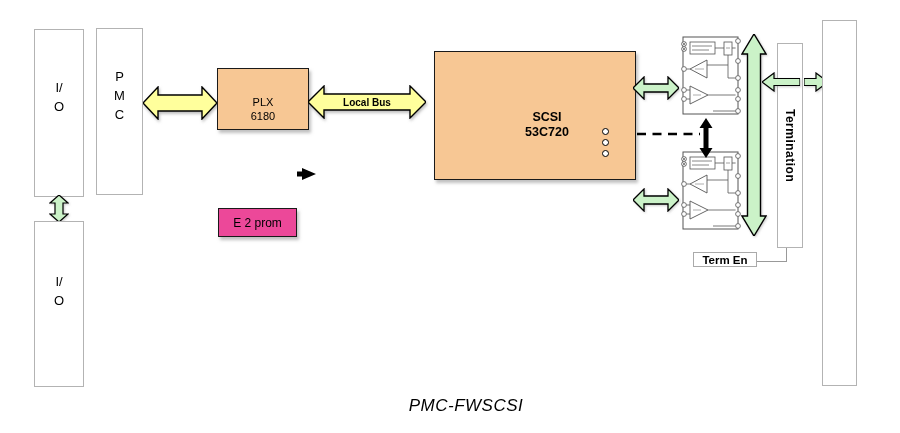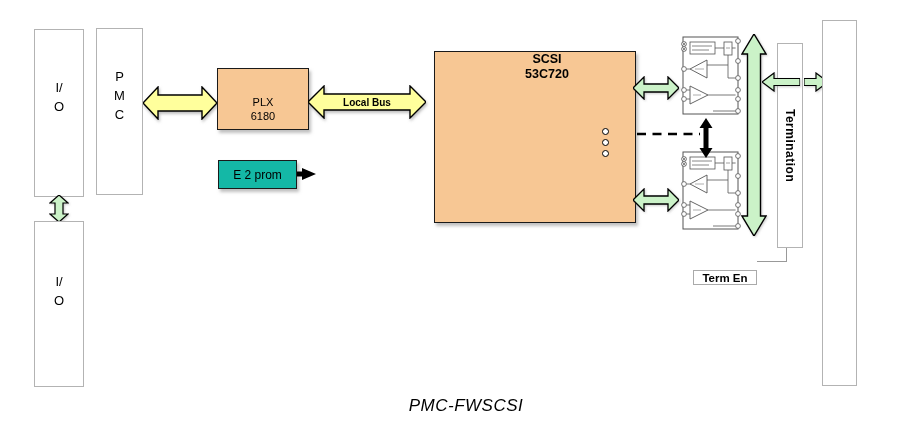--- a/index.html
+++ b/index.html
@@ -6,22 +6,22 @@
   #stage{
     position:relative;width:900px;height:433px;background:#ffffff;
     font-family:"Liberation Sans",sans-serif;color:#000;overflow:hidden;
   }
   .abs{position:absolute;}
   
   .wbox{background:#fff;border:1px solid #b3b3b3;box-sizing:border-box;}
   
   .peach{background:#F7C794;border:1.6px solid #1a1a1a;box-sizing:border-box;
          box-shadow:2px 3px 3px rgba(140,140,140,.55);}
-  .teal{background:#14b8a6;border:1.6px solid #1a1a1a;box-sizing:border-box;
-        box-shadow:2px 3px 3px rgba(140,140,140,.55);}
+  .teal{background:#ec4899;border:1.6px solid #1a1a1a;box-sizing:border-box;
+        box-shadow:2px 3px 3px rgba(140,140,140,.55);margin-top:48px;}
   .stack{display:flex;flex-direction:column;align-items:center;}
   .t13{font-size:13px;line-height:19px;}
   .t11{font-size:11px;line-height:13.5px;}
   .shadow-arrow{filter:drop-shadow(1.5px 2px 1.5px rgba(140,140,140,.6));}
   .shadow-soft{filter:drop-shadow(1px 1.5px 1px rgba(150,150,150,.5));}
   .buslabel{position:absolute;left:0;top:0;width:100%;height:100%;
     display:flex;align-items:center;justify-content:center;
     font-size:10px;font-weight:bold;}
   .term-label{
     writing-mode:vertical-rl;font-size:12px;font-weight:bold;letter-spacing:.5px;
@@ -74,21 +74,21 @@
     <div class="buslabel">Local Bus</div>
   </div>
 
   <div class="abs teal" style="left:218px;top:160px;width:79px;height:29px;display:flex;align-items:center;justify-content:center;font-size:12px;">
     <span>E 2 prom</span>
   </div>
   <svg class="abs" style="left:297px;top:168px;" width="19" height="12" viewBox="0 0 19 12">
     <polygon points="0,3.5 5,3.5 5,0 19,6 5,12 5,8.5 0,8.5" fill="#000"></polygon>
   </svg>
 
-  <div class="abs peach stack" style="left:434px;top:51px;width:202px;height:172px;padding-left:24px;font-size:12.5px;line-height:15px;font-weight:bold;">
+  <div class="abs peach stack" style="left:434px;top:51px;width:202px;height:129px;padding-top:58px;padding-left:24px;font-size:12.5px;line-height:15px;font-weight:bold;">
     <span>SCSI</span>
     <span>53C720</span>
   </div>
   <div class="pinhole" style="left:602px;top:128px;"></div>
   <div class="pinhole" style="left:602px;top:139px;"></div>
   <div class="pinhole" style="left:602px;top:150px;"></div>
 
   <svg class="abs" style="left:637px;top:132px;" width="63" height="4" viewBox="0 0 63 4">
     <line x1="0" y1="2" x2="63" y2="2" stroke="#000" stroke-width="2.6" stroke-dasharray="9 6.5"></line>
   </svg>
@@ -191,19 +191,19 @@
   <svg class="abs shadow-soft" style="left:762px;top:72px;" width="38" height="20" viewBox="0 0 38 20">
     <polygon points="0,10 12,1 12,6.5 38,6.5 38,13.5 12,13.5 12,19" fill="#CBF2C8" stroke="#000" stroke-width="1.2"></polygon>
   </svg>
   <svg class="abs shadow-soft" style="left:804px;top:72px;" width="24" height="20" viewBox="0 0 24 20">
     <polygon points="24,10 12,1 12,6.5 0,6.5 0,13.5 12,13.5 12,19" fill="#CBF2C8" stroke="#000" stroke-width="1.2"></polygon>
   </svg>
 
   <div class="abs wbox" style="left:822px;top:20px;width:35px;height:366px;"></div>
 
   <div class="abs connector" style="left:757px;top:248px;width:30px;height:14px;"></div>
-  <div class="abs" style="left:693px;top:252px;width:64px;height:15px;background:#fff;border:1px solid #aaa;box-sizing:border-box;display:flex;align-items:center;justify-content:center;font-size:11.5px;font-weight:bold;margin-top:18px;">
+  <div class="abs" style="left:693px;top:252px;width:64px;height:15px;background:#fff;border:1px solid #aaa;box-sizing:border-box;display:flex;align-items:center;justify-content:center;font-size:11.5px;font-weight:bold;">
     <span>Term En</span>
   </div>
 
   <div class="caption">PMC-FWSCSI</div>
 
 </div>
 
 </body></html>

